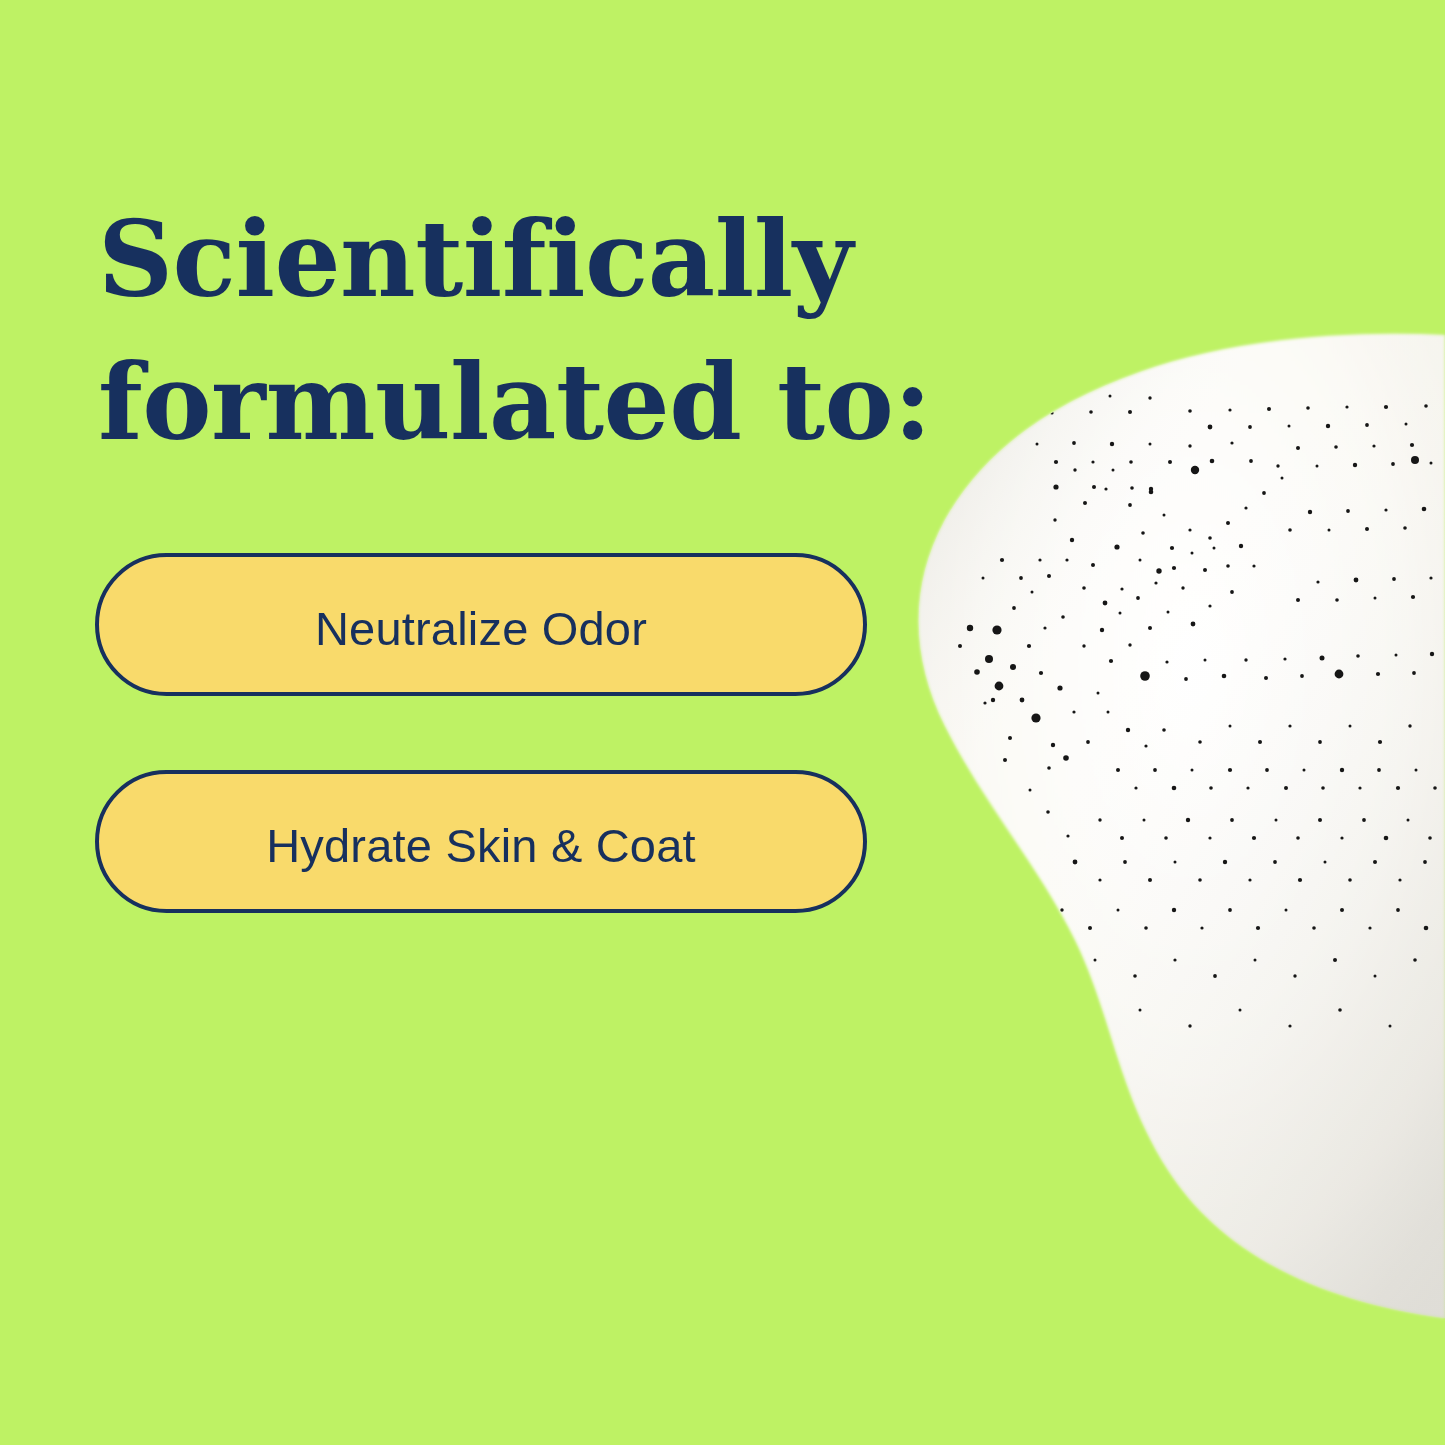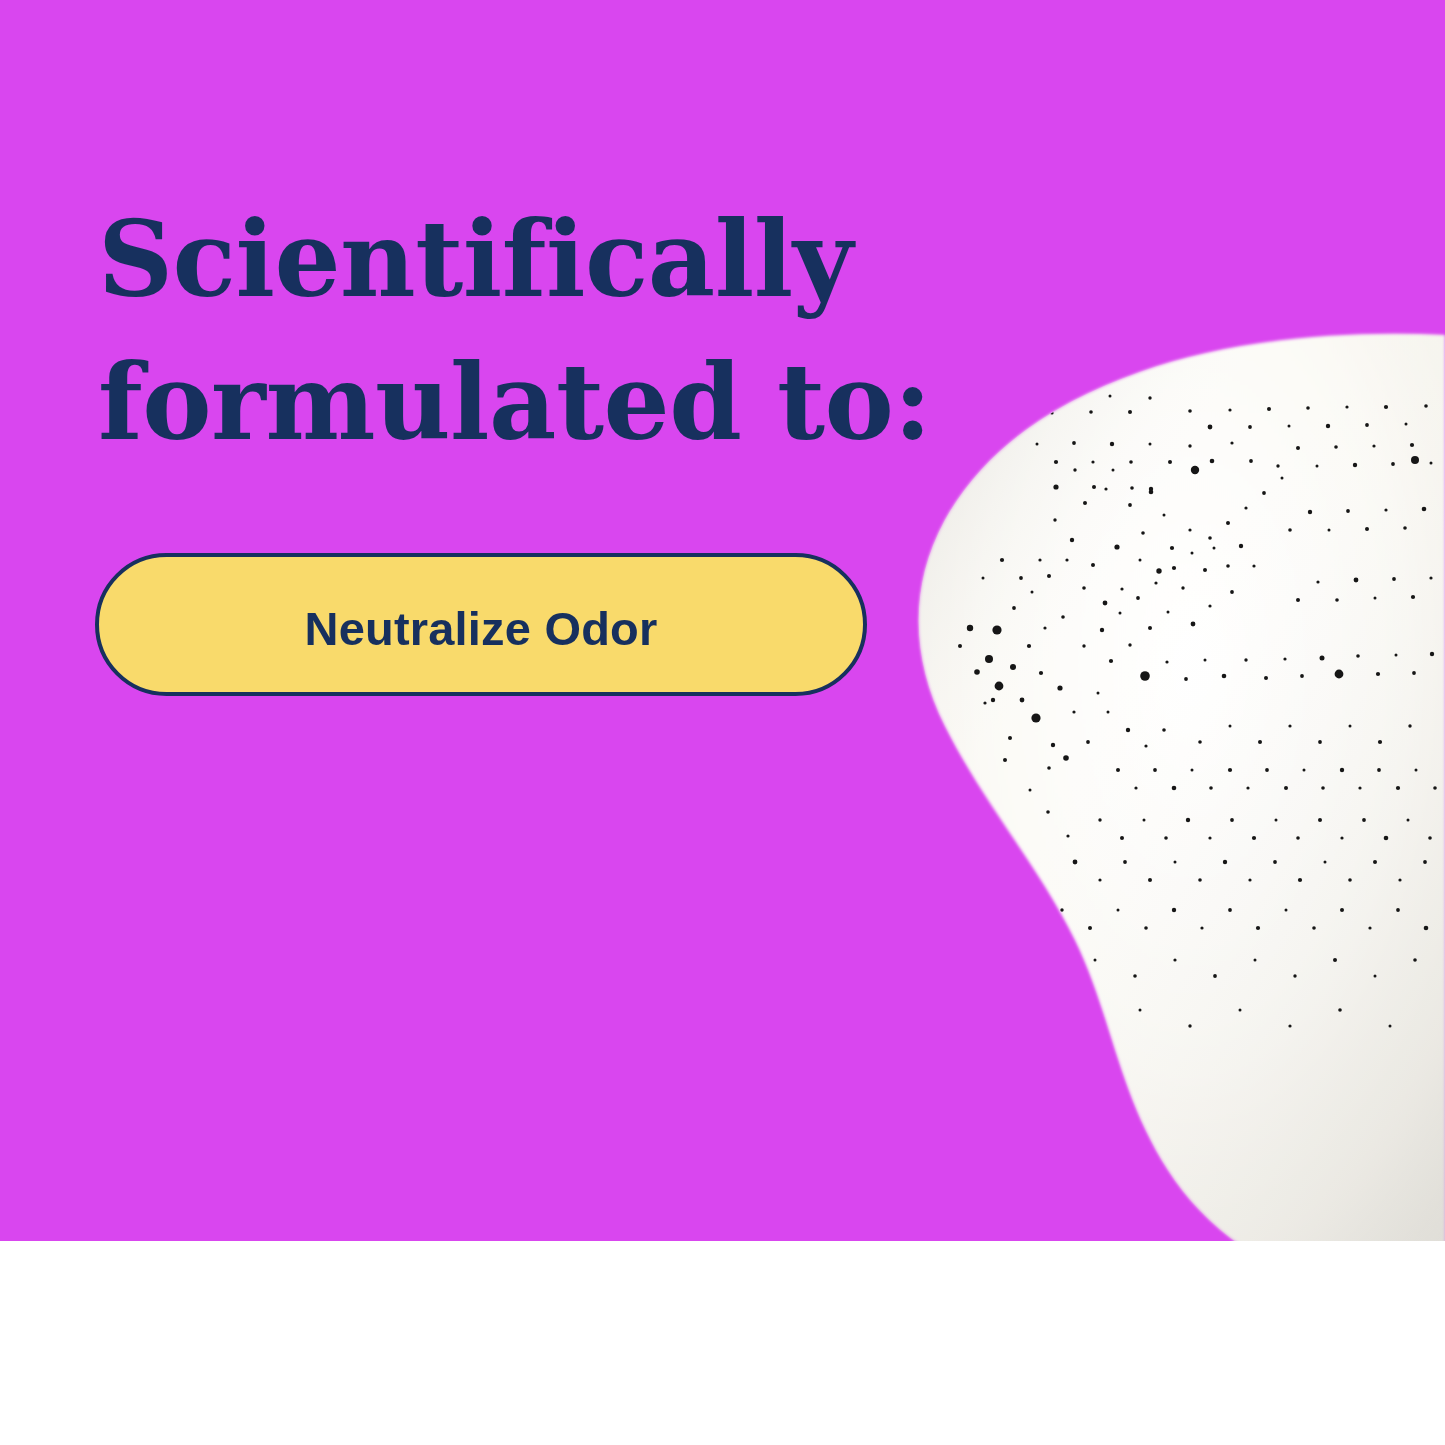--- a/index.html
+++ b/index.html
@@ -9,22 +9,22 @@
   body {
     width: 1445px;
     height: 1445px;
     overflow: hidden;
     font-family: "Liberation Sans", sans-serif;
   }
 
   #stage {
     position: relative;
     width: 1445px;
-    height: 1241px;
-    background: #d946ef;
+    height: 1445px;
+    background: #bef264;
     overflow: hidden;
   }
 
   
   #blob-layer {
     position: absolute;
     left: 0;
     top: 0;
     width: 1445px;
     height: 1445px;
@@ -62,21 +62,21 @@
     background: #f9da6b;
     border: 4px solid #17305e;
     border-radius: 100px;
     display: flex;
     align-items: center;
     justify-content: center;
   }
   .pill:last-child { margin-bottom: 0; }
   .pill-label {
     font-family: "Liberation Sans", sans-serif;
-    font-weight: 700;
+    font-weight: 400;
     font-size: 47px;
     letter-spacing: 0.2px;
     color: #17305e;
     text-align: right;
     line-height: 1;
     margin-top: 7px;
   }
 </style>
 </head>
 <body>
@@ -386,15 +386,18 @@
     </svg>
   </div>
 
   <h1 id="headline">Scientifically
 formulated to:</h1>
 
   <div id="pill-list">
     <div class="pill">
       <span class="pill-label">Neutralize Odor</span>
     </div>
+    <div class="pill">
+      <span class="pill-label">Hydrate Skin &amp; Coat</span>
+    </div>
   </div>
 
 </div>
 
 </body></html>

